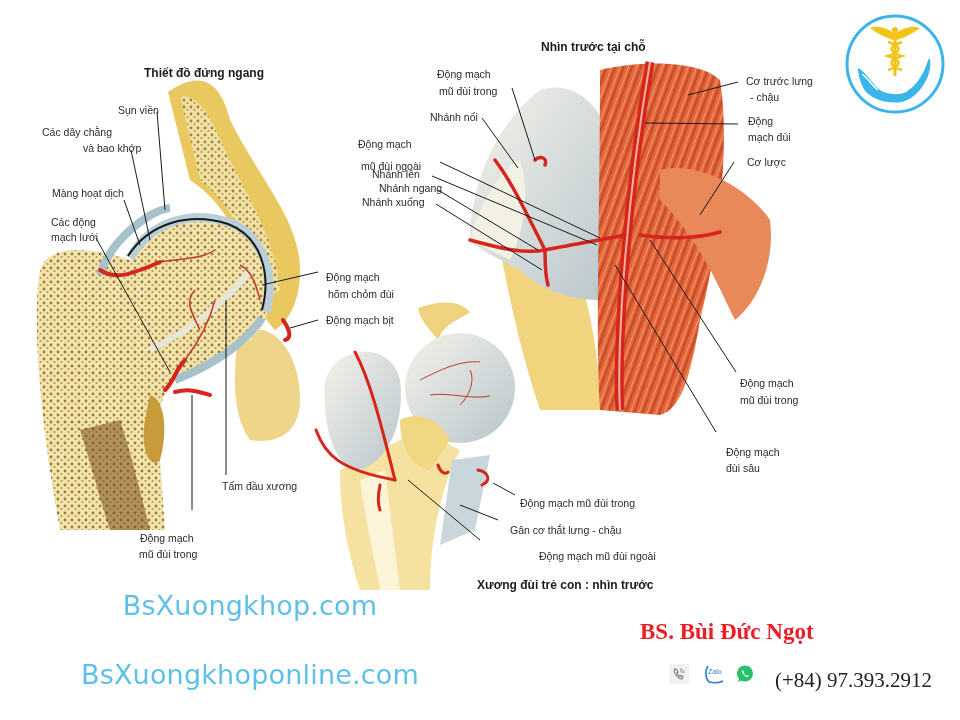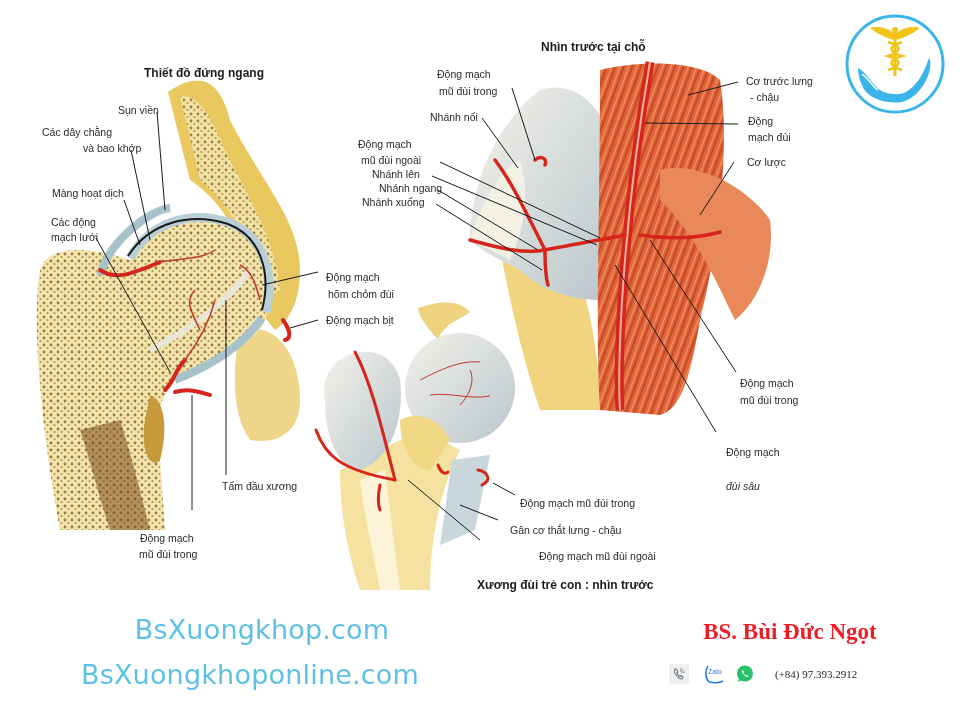--- a/index.html
+++ b/index.html
@@ -1,22 +1,22 @@
 <!DOCTYPE html>
 <html><head>
 <meta charset="utf-8">
 <style>
   html, body { margin: 0; padding: 0; background: #ffffff; }
   body { width: 960px; height: 720px; position: relative; overflow: hidden; font-family: "Liberation Sans", "DejaVu Sans", sans-serif; }
   #art { position: absolute; left: 0; top: 0; width: 960px; height: 720px; }
   .lbl { position: absolute; font-size: 10.5px; line-height: 15px; color: #2a2a2a; white-space: nowrap; }
   .lbl.bold { font-weight: bold; font-size: 12px; color: #1a1a1a; }
   .site { position: absolute; left: 0; width: 500px; text-align: center; font-family: "DejaVu Sans", sans-serif; font-size: 27px; line-height: 36px; color: #5ec0e6; letter-spacing: 0.2px; }
-  .doctor { position: absolute; left: 640px; top: 619px; width: 300px; text-align: center; font-family: "Liberation Serif", serif; font-weight: bold; font-size: 23px; color: #ee1c24; }
-  .phone { position: absolute; left: 775px; top: 668px; font-family: "Liberation Serif", serif; font-size: 11px; color: #222; text-align: right; }
+  .doctor { position: absolute; left: 640px; top: 619px; width: 300px; font-family: "Liberation Serif", serif; font-weight: bold; font-size: 23px; color: #ee1c24; }
+  .phone { position: absolute; left: 775px; top: 668px; font-family: "Liberation Serif", serif; font-size: 21px; color: #222; text-align: right; }
   .ic { position: absolute; top: 664px; width: 20px; height: 20px; }
   .logo { position: absolute; left: 836px; top: 12px; width: 118px; height: 104px; }
 </style>
 </head>
 <body>
 
 <svg id="art" viewBox="0 0 960 720" xmlns="http://www.w3.org/2000/svg">
   <defs>
     <pattern id="spongy" width="7" height="7" patternUnits="userSpaceOnUse">
       <rect width="7" height="7" fill="#f1e4ae"></rect>
@@ -161,54 +161,54 @@
 <div class="lbl" style="left:326px;top:313px;">Động mạch bịt</div>
 <div class="lbl" style="left:222px;top:479px;">Tấm đầu xương</div>
 <div class="lbl" style="left:140px;top:531px;">Động mạch</div>
 <div class="lbl" style="left:139px;top:547px;">mũ đùi trong</div>
 
 <div class="lbl bold" style="left:541px;top:40px;">Nhìn trước tại chỗ</div>
 <div class="lbl" style="left:437px;top:67px;">Động mạch</div>
 <div class="lbl" style="left:439px;top:84px;">mũ đùi trong</div>
 <div class="lbl" style="left:430px;top:110px;">Nhánh nối</div>
 <div class="lbl" style="left:358px;top:137px;">Động mạch</div>
-<div class="lbl" style="left:361px;top:153px;">mũ đùi ngoài</div>
+<div class="lbl" style="left:361px;top:159px;">mũ đùi ngoài</div>
 <div class="lbl" style="left:372px;top:167px;">Nhánh lên</div>
 <div class="lbl" style="left:355px;top:181px;padding-left:24px;">Nhánh ngang</div>
 <div class="lbl" style="left:362px;top:195px;">Nhánh xuống</div>
 <div class="lbl" style="left:746px;top:74px;">Cơ trước lưng</div>
 <div class="lbl" style="left:750px;top:90px;">- chậu</div>
 <div class="lbl" style="left:748px;top:114px;">Động</div>
 <div class="lbl" style="left:748px;top:130px;">mạch đùi</div>
 <div class="lbl" style="left:747px;top:155px;">Cơ lược</div>
 <div class="lbl" style="left:740px;top:376px;">Động mạch</div>
 <div class="lbl" style="left:740px;top:393px;">mũ đùi trong</div>
 <div class="lbl" style="left:726px;top:445px;">Động mạch</div>
-<div class="lbl" style="left:726px;top:479px;font-style:italic;">đùi sâu</div>
+<div class="lbl" style="left:726px;top:461px;">đùi sâu</div>
 
 <div class="lbl" style="left:520px;top:496px;">Động mạch mũ đùi trong</div>
 <div class="lbl" style="left:510px;top:523px;">Gân cơ thắt lưng - chậu</div>
 <div class="lbl" style="left:495px;top:549px;margin-left:44px;">Động mạch mũ đùi ngoài</div>
 <div class="lbl bold" style="left:477px;top:578px;">Xương đùi trẻ con : nhìn trước</div>
 
 <svg class="logo" viewBox="0 0 118 104">
   <circle cx="59" cy="52" r="48" fill="#ffffff" stroke="#3bb4ea" stroke-width="3"></circle>
 
   <path d="M59,22 C50,14 38,14 34,16 C42,22 50,26 58,28 Z" fill="#f2c418"></path>
   <path d="M59,22 C68,14 80,14 84,16 C76,22 68,26 60,28 Z" fill="#f2c418"></path>
   <circle cx="59" cy="18" r="3" fill="#f2c418"></circle>
   <rect x="57.5" y="20" width="3" height="44" fill="#f2c418"></rect>
   <path d="M52,30 C66,34 66,40 52,44 C66,48 66,54 52,58" fill="none" stroke="#f2c418" stroke-width="2.5"></path>
   <path d="M66,30 C52,34 52,40 66,44 C52,48 52,54 66,58" fill="none" stroke="#f2c418" stroke-width="2.5"></path>
 
   <path d="M22,56 C30,60 36,72 44,78 C50,82 62,84 70,80 C80,74 86,64 90,54 L93,46 C95,48 95,56 92,64 C88,74 80,86 66,90 C52,92 38,88 30,80 C24,72 22,62 22,56 Z" fill="#3bb4ea"></path>
   <path d="M26,62 C32,66 36,74 42,78" fill="none" stroke="#ffffff" stroke-width="1.5"></path>
 </svg>
 
-<div class="site" style="top:612px;padding-left:12px;">BsXuongkhop.com</div>
+<div class="site" style="top:588px;">BsXuongkhop.com</div>
 <div class="site" style="top:657px;">BsXuongkhoponline.com</div>
 
 <div class="doctor">BS. Bùi Đức Ngọt</div>
 
 <svg class="ic" style="left:669px;background:#f0f0f0;" viewBox="0 0 20 20">
   <path d="M6,5 C5,6 5,8 7,11 C9,14 11,15 13,15 L14,13 L12,11.5 L11,12.5 C10,12 8.5,10.5 8,9 L9,8 L7.5,5.5 Z" fill="none" stroke="#6b7a86" stroke-width="1.1"></path>
   <path d="M11,5 C13,5 15,7 15,9 M11,7 C12,7 13,8 13,9" fill="none" stroke="#6b7a86" stroke-width="1"></path>
 </svg>
 <div class="ic" style="left:703px;">
   <svg viewBox="0 0 22 20" width="22" height="20">

